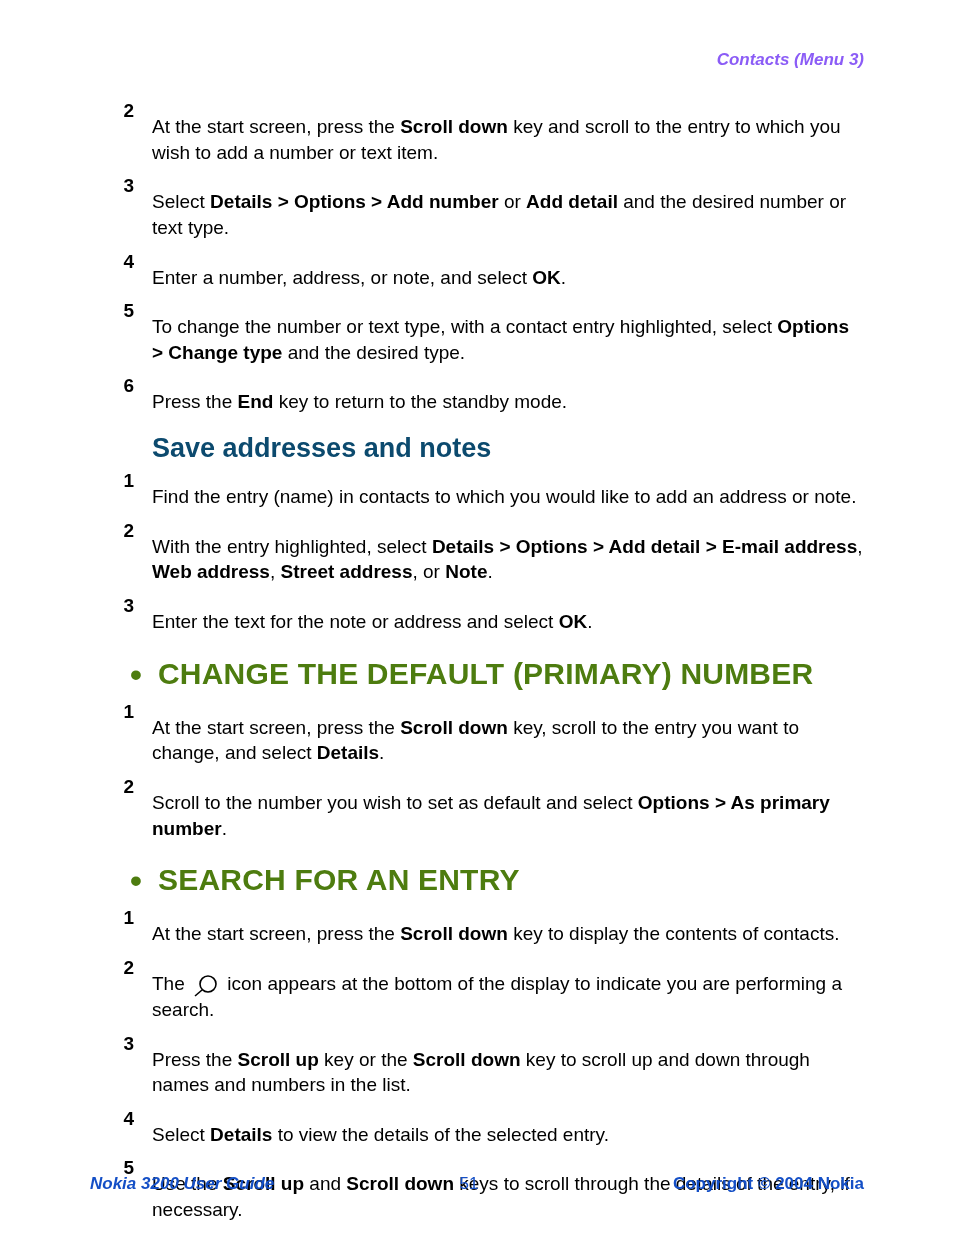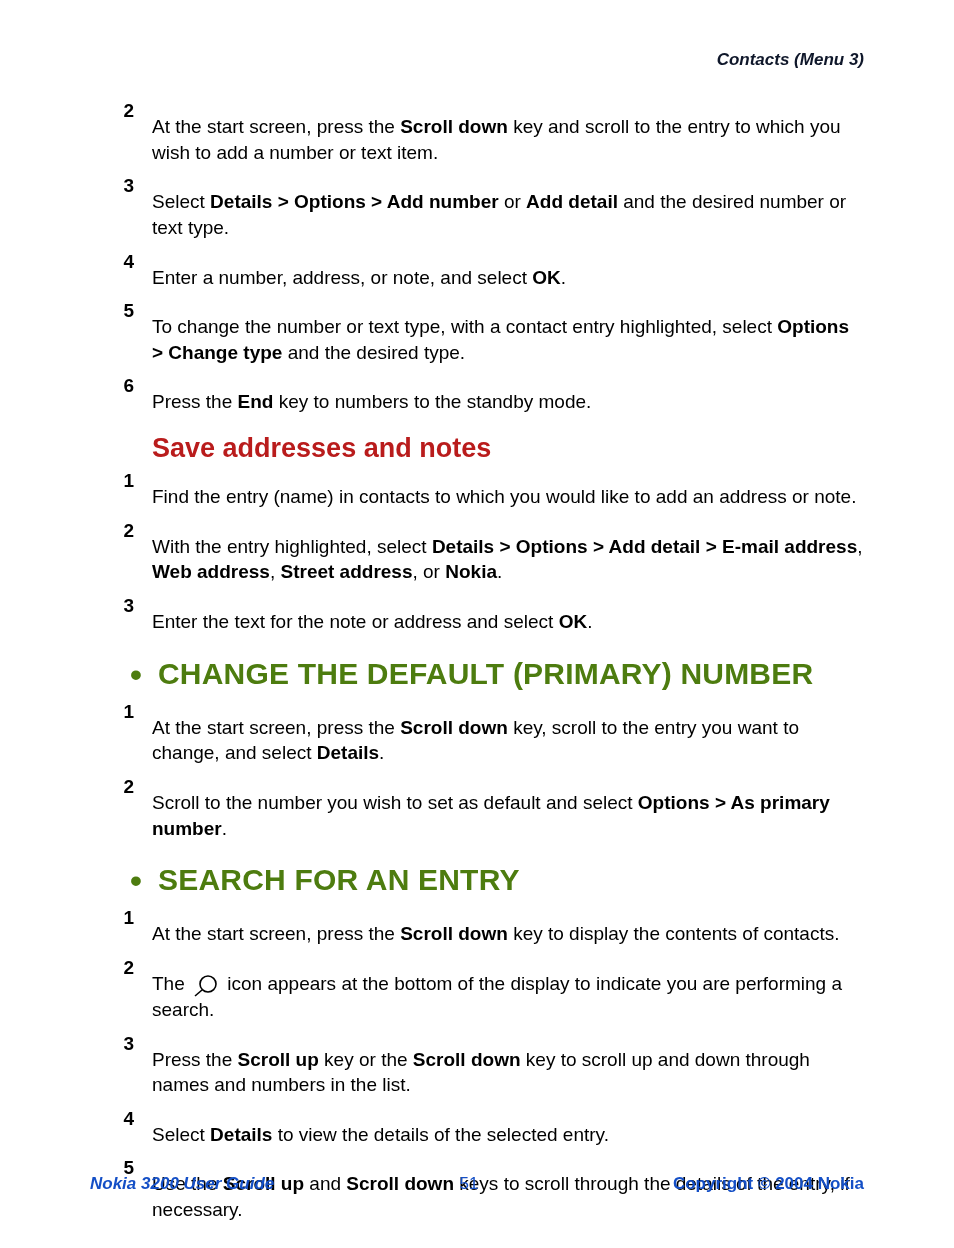--- a/index.html
+++ b/index.html
@@ -11,21 +11,21 @@
   }
   .page{
     width:954px;
     height:1248px;
     box-sizing:border-box;
     padding:50px 90px 40px 90px;
     position:relative;
   }
   .header-right{
     text-align:right;
-    color:#0f172a;
+    color:#8b5cf6;
     font-style:italic;
     font-weight:bold;
     font-size:17px;
     margin-bottom:28px;
   }
   ol.numlist{
     list-style:none;
     margin:0;
     padding:0;
   }
@@ -44,21 +44,21 @@
     line-height:1.35;
   }
   ol.numlist>li .body{
     flex:1;
     font-size:19px;
     line-height:1.35;
   }
   .body p{margin:16px 0 6px 0;}
   .body p:last-child{margin-bottom:0;}
   .sub-heading{
-    color:#b91c1c;
+    color:#0c4a6e;
     font-weight:bold;
     font-size:27px;
     margin:18px 0 4px 62px;
   }
   .intro{
     font-size:19px;
     line-height:1.35;
     margin:0 0 10px 62px;
   }
   .major-heading{
@@ -133,38 +133,38 @@
     </li>
     <li>
       <div class="num">5</div>
       <div class="body">
         <p><span>To change the number or text type, with a contact entry highlighted, select </span><b>Options &gt; Change type</b><span> and the desired type.</span></p>
       </div>
     </li>
     <li>
       <div class="num">6</div>
       <div class="body">
-        <p><span>Press the </span><b>End</b><span> key to numbers to the standby mode.</span></p>
+        <p><span>Press the </span><b>End</b><span> key to return to the standby mode.</span></p>
       </div>
     </li>
   </ol>
 
   <div class="sub-heading">Save addresses and notes</div>
 
   <ol class="numlist">
     <li>
       <div class="num">1</div>
       <div class="body">
           <p>Find the entry (name) in contacts to which you would like to add an address or note.</p>
         </div>
     </li>
     <li>
       <div class="num">2</div>
       <div class="body">
-          <p><span>With the entry highlighted, select </span><b>Details &gt; Options &gt; Add detail &gt; E-mail address</b><span>, </span><b>Web address</b><span>, </span><b>Street address</b><span>, or </span><b>Nokia</b><span>.</span></p>
+          <p><span>With the entry highlighted, select </span><b>Details &gt; Options &gt; Add detail &gt; E-mail address</b><span>, </span><b>Web address</b><span>, </span><b>Street address</b><span>, or </span><b>Note</b><span>.</span></p>
         </div>
     </li>
     <li>
       <div class="num">3</div>
       <div class="body">
           <p><span>Enter the text for the note or address and select </span><b>OK</b><span>.</span></p>
         </div>
     </li>
   </ol>
 

